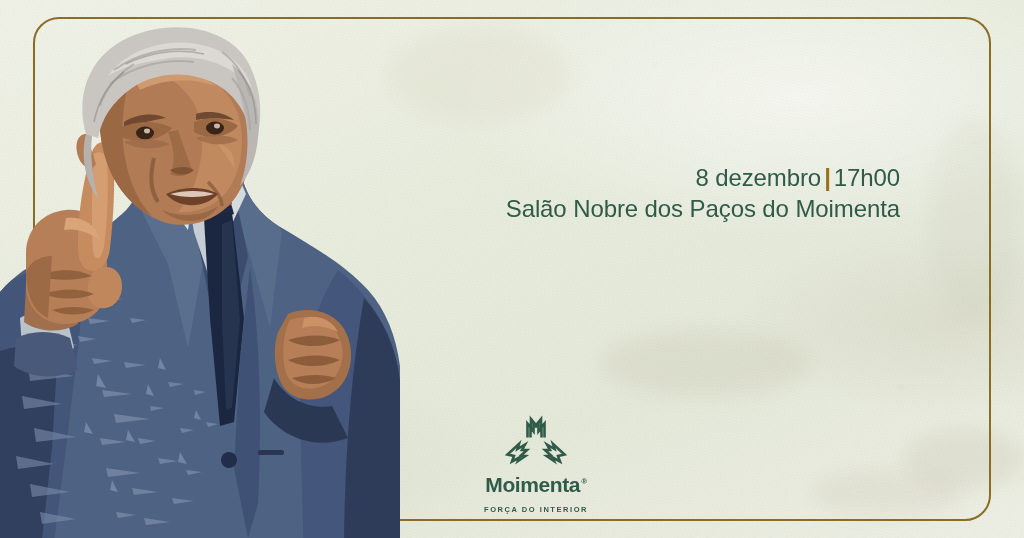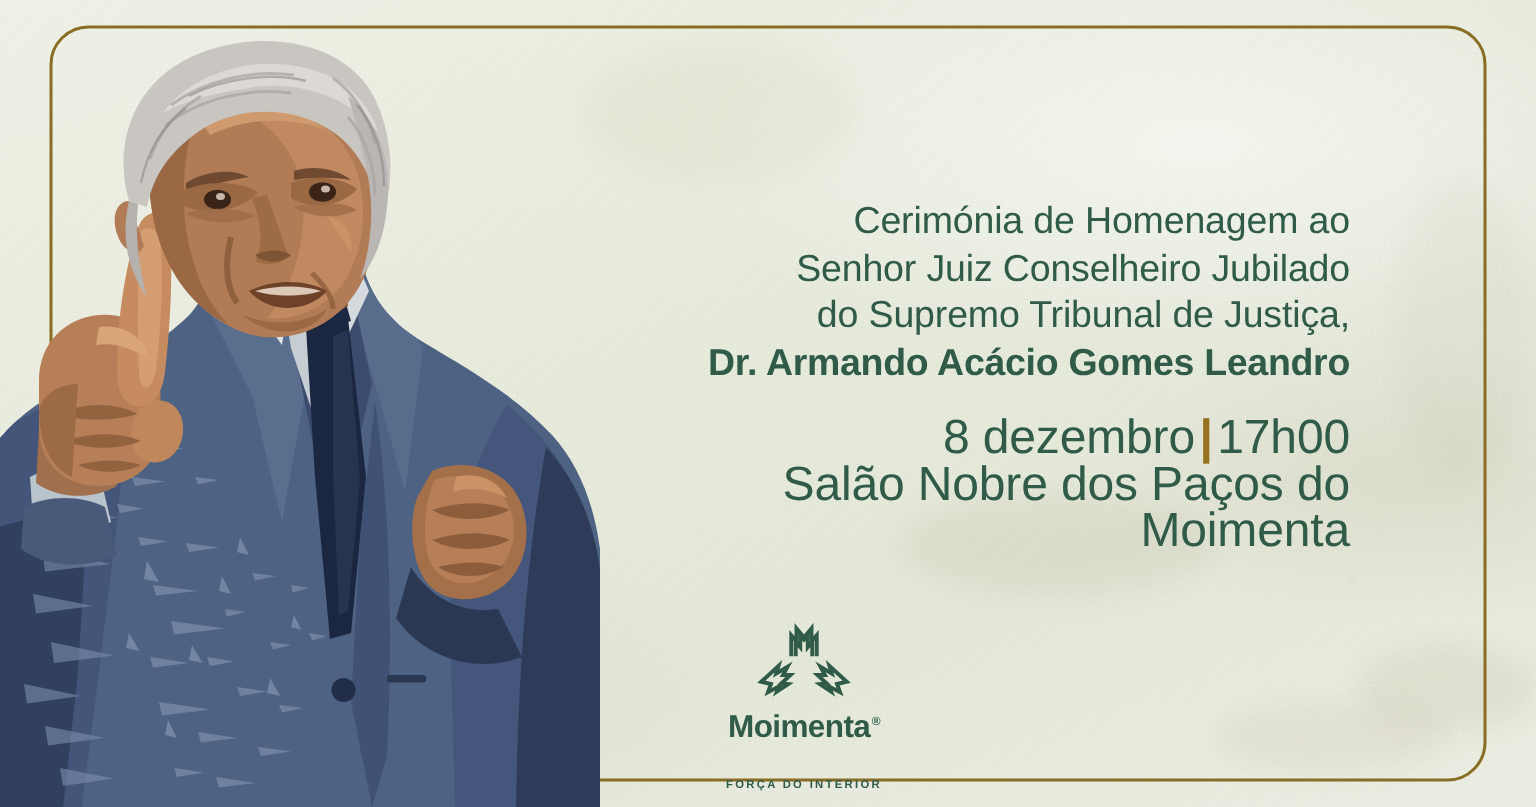--- a/index.html
+++ b/index.html
@@ -77,22 +77,22 @@
     line-height:31.5px;
     font-weight:400;
     letter-spacing:-0.1px;
     color:#2f5b48;
   }
   .headline .name {
     font-weight:700;
     letter-spacing:-0.2px;
   }
   .details {
-    margin-top:18px;
-    font-size:32px;
+    margin-top:30px;
+    font-size:24px;
     line-height:31px;
     font-weight:400;
     color:#2f5b48;
     letter-spacing:-0.1px;
   }
   .sep {
     display:inline-block;
     color:#97731f;
     font-weight:700;
     padding:0 3px;
@@ -117,21 +117,21 @@
     position:relative;
     display:inline-block;
   }
   .logo-word .reg {
     font-size:8px;
     vertical-align:super;
     font-weight:700;
     margin-left:1px;
   }
   .logo-tag {
-    margin-top:21px;
+    margin-top:8px;
     font-size:7.5px;
     font-weight:700;
     letter-spacing:1.55px;
     color:#2f5b48;
   }
 </style>
 </head>
 <body>
 
 <div class="poster">
@@ -356,26 +356,20 @@
         <path d="M180,192 C198,200 222,198 236,188 C228,204 200,210 180,192 Z" fill="#9a6843"></path>
 
         <path d="M236,126 C248,128 254,138 252,150 C246,140 240,132 236,126 Z" fill="#cd9769" opacity=".8"></path>
       </g>
     </svg>
   </div>
 
   <div class="frame"></div>
 
   <div class="copy">
-    <div class="headline">
-      <div>Cerimónia de Homenagem ao</div>
-      <div>Senhor Juiz Conselheiro Jubilado</div>
-      <div>do Supremo Tribunal de Justiça,</div>
-      <div class="name">Dr. Armando Acácio Gomes Leandro</div>
-    </div>
 
     <div class="details">
       <div>
         <span>8 dezembro</span><span class="sep">|</span><span>17h00</span>
       </div>
       <div>Salão Nobre dos Paços do Moimenta</div>
     </div>
   </div>
 
   <div class="logo">

